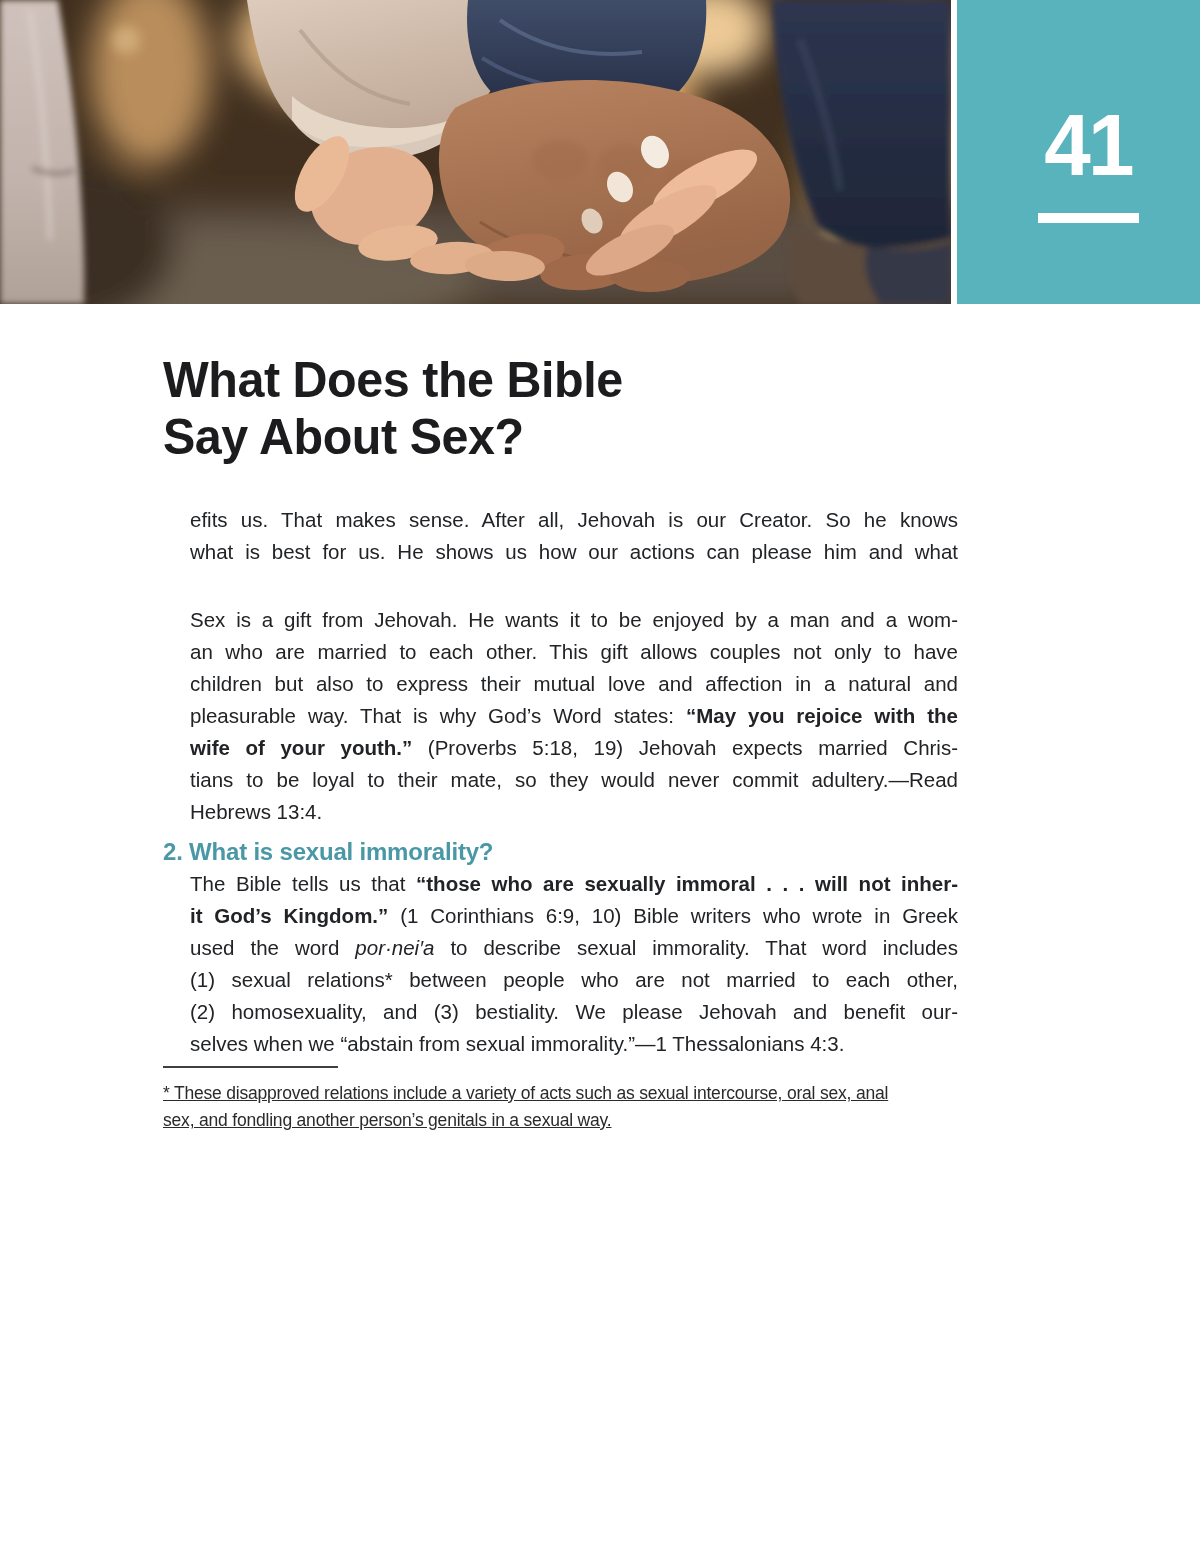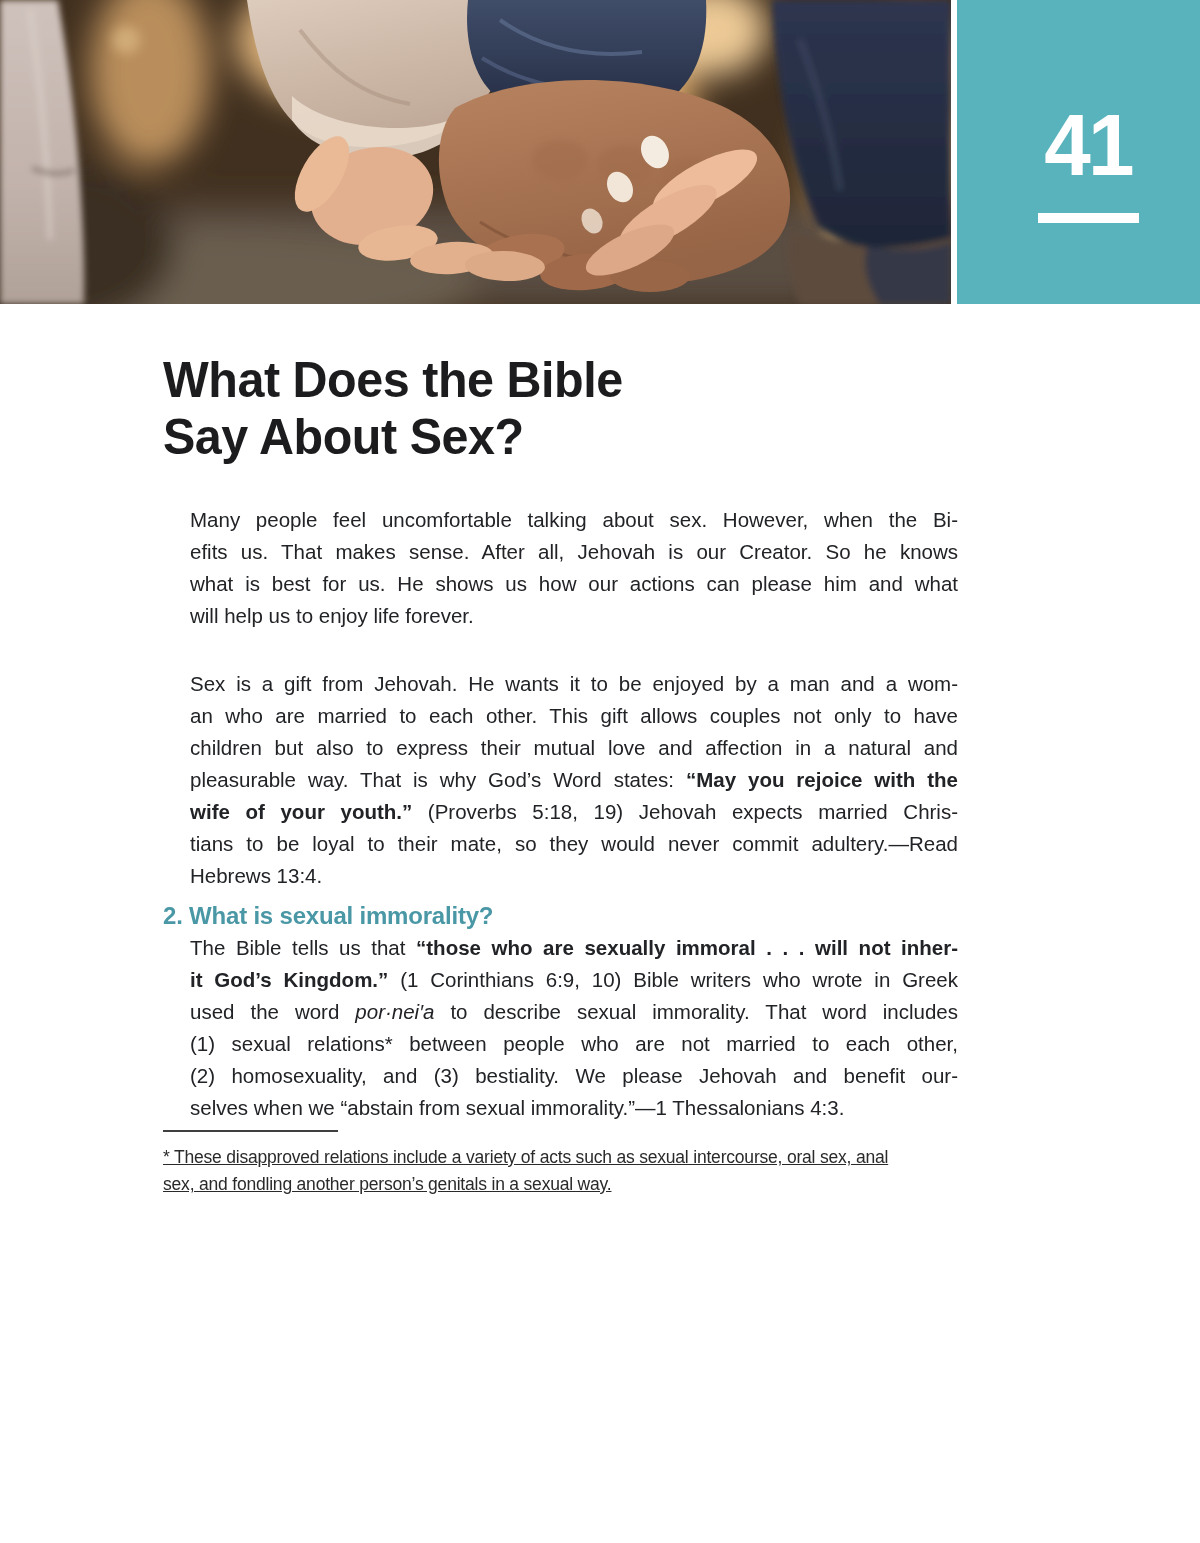--- a/index.html
+++ b/index.html
@@ -165,24 +165,22 @@
     <div class="badge-underline"></div>
   </div>
 
   <div class="content">
     <h1 class="page-title" style="color: rgb(28, 28, 30);">
       <span>What Does the Bible</span>
       <span>Say About Sex?</span>
     </h1>
 
     <div class="para intro" style="color: rgb(33, 35, 38);">
-        <div class="line just"><span>Many people feel uncomfortable talking about sex. However, when the Bi-</span></div>
         <div class="line just"><span>efits us. That makes sense. After all, Jehovah is our Creator. So he knows</span></div>
         <div class="line just"><span>what is best for us. He shows us how our actions can please him and what</span></div>
-        <div class="line"><span>will help us to enjoy life forever.</span></div>
       </div>
 
     <div class="para" style="color: rgb(33, 35, 38); margin-top: 36px;">
         <div class="line just"><span>Sex is a gift from Jehovah. He wants it to be enjoyed by a man and a wom-</span></div>
         <div class="line just"><span>an who are married to each other. This gift allows couples not only to have</span></div>
         <div class="line just"><span>children but also to express their mutual love and affection in a natural and</span></div>
         <div class="line just"><span>pleasurable way. That is why God’s Word states: </span><span class="b">“May you rejoice with the</span></div>
         <div class="line just"><span class="b">wife of your youth.”</span><span> (Proverbs 5:18, 19) Jehovah expects married Chris-</span></div>
         <div class="line just"><span>tians to be loyal to their mate, so they would never commit adultery.—Read</span></div>
         <div class="line"><span>Hebrews 13:4.</span></div>

